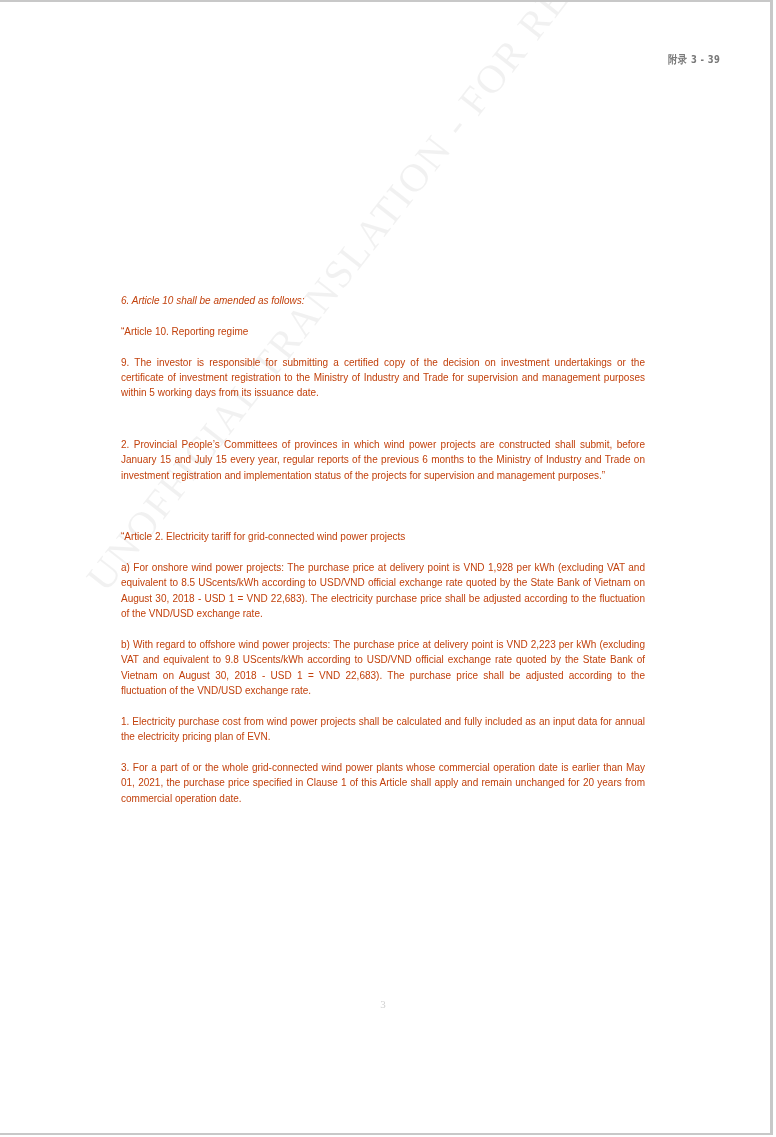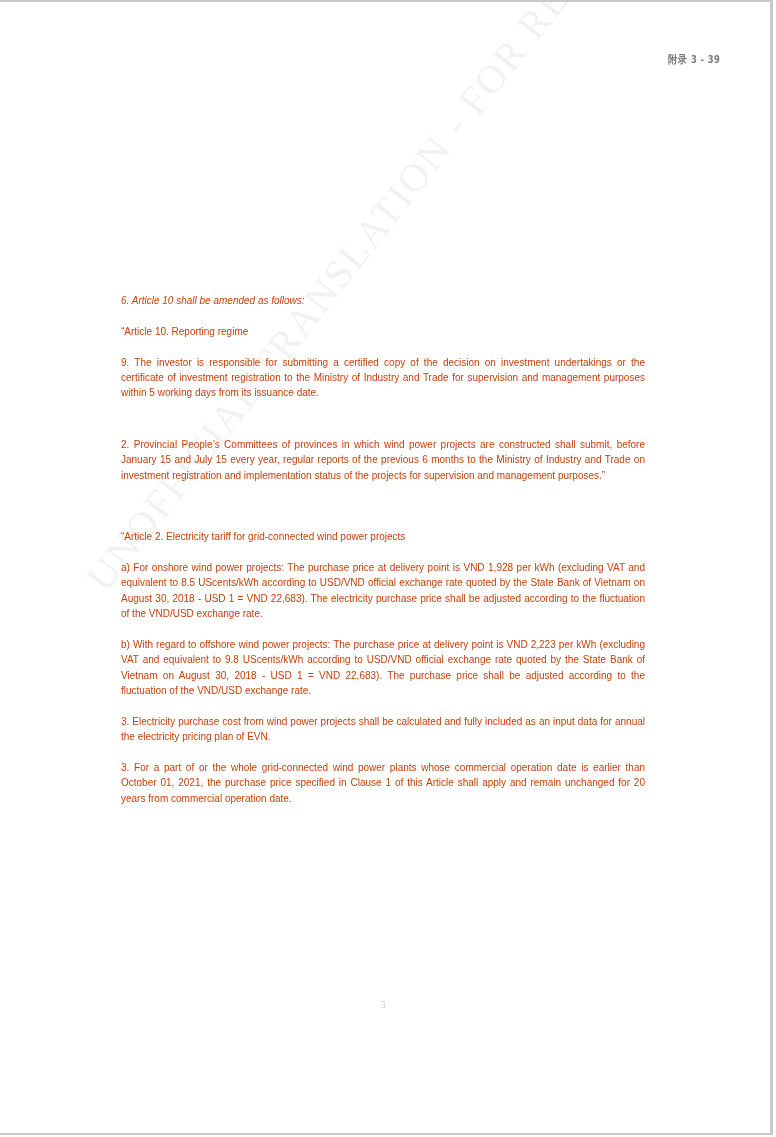--- a/index.html
+++ b/index.html
@@ -87,18 +87,18 @@
 
   <div class="content">
     <p class="italic">6. Article 10 shall be amended as follows:</p>
     <p>“Article 10. Reporting regime</p>
     <p>9. The investor is responsible for submitting a certified copy of the decision on investment undertakings or the certificate of investment registration to the Ministry of Industry and Trade for supervision and management purposes within 5 working days from its issuance date.</p>
     <p class="gap-after">2. Provincial People’s Committees of provinces in which wind power projects are constructed shall submit, before January 15 and July 15 every year, regular reports of the previous 6 months to the Ministry of Industry and Trade on investment registration and implementation status of the  projects for supervision and management purposes.”</p>
 
     <p>“Article 2. Electricity tariff for grid-connected wind power projects</p>
     <p>a) For onshore wind power projects: The purchase price at delivery point is VND 1,928 per kWh (excluding VAT and equivalent to 8.5 UScents/kWh according to USD/VND official exchange rate quoted by the State Bank of Vietnam on August 30, 2018 - USD 1 = VND 22,683). The electricity purchase price shall be adjusted according to the fluctuation of the VND/USD exchange rate.</p>
     <p>b) With regard to offshore wind power projects: The purchase price at delivery point is VND 2,223 per kWh (excluding VAT and equivalent to 9.8 UScents/kWh according to USD/VND official exchange rate quoted by the State Bank of Vietnam on August 30, 2018 - USD 1 = VND 22,683).  The purchase price shall be adjusted according to the fluctuation of the VND/USD exchange rate.</p>
-    <p>3. Electricity purchase cost from wind power projects shall be calculated and fully included as an input data for annual the electricity pricing plan of EVN.</p>
-    <p>3. For a part of or the whole grid-connected wind power plants whose commercial operation date is earlier than October 01, 2021, the purchase price specified in Clause 1 of this Article shall apply and remain unchanged for 20 years from commercial operation date.</p>
+    <p>1. Electricity purchase cost from wind power projects shall be calculated and fully included as an input data for annual the electricity pricing plan of EVN.</p>
+    <p>3. For a part of or the whole grid-connected wind power plants whose commercial operation date is earlier than May 01, 2021, the purchase price specified in Clause 1 of this Article shall apply and remain unchanged for 20 years from commercial operation date.</p>
   </div>
 
   <div class="footer-page">3</div>
 </div>
 
 </body></html>

